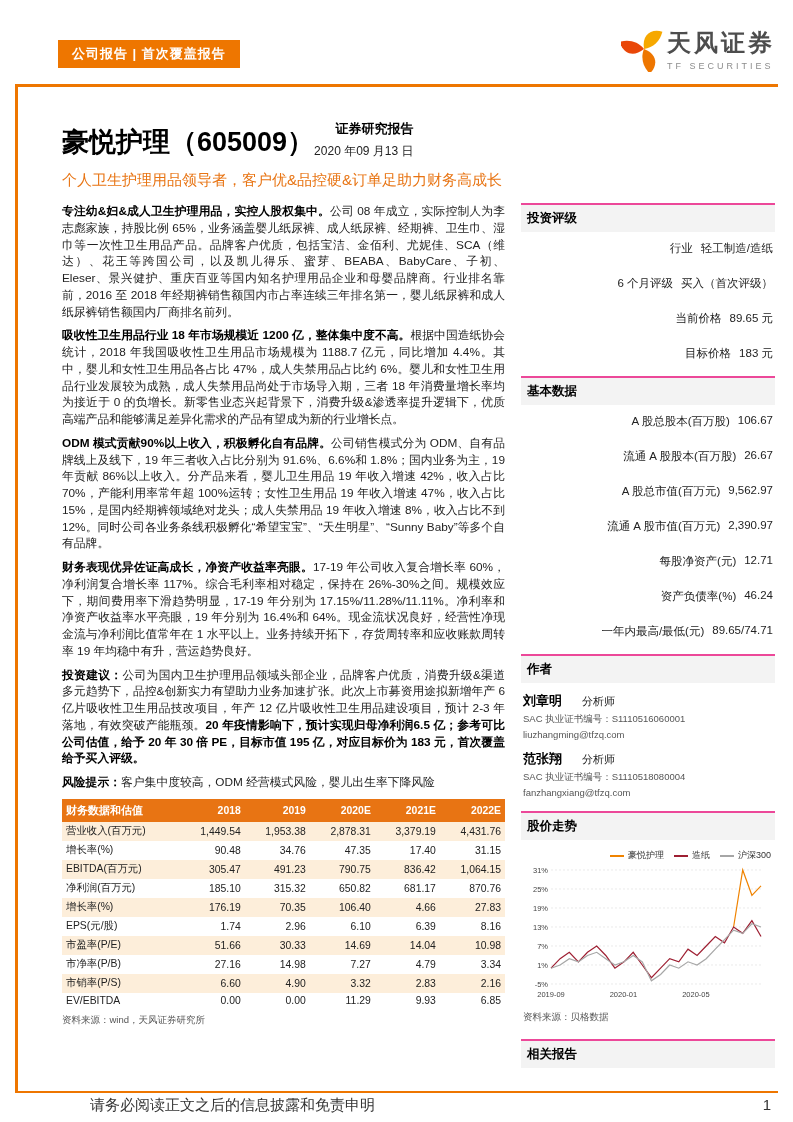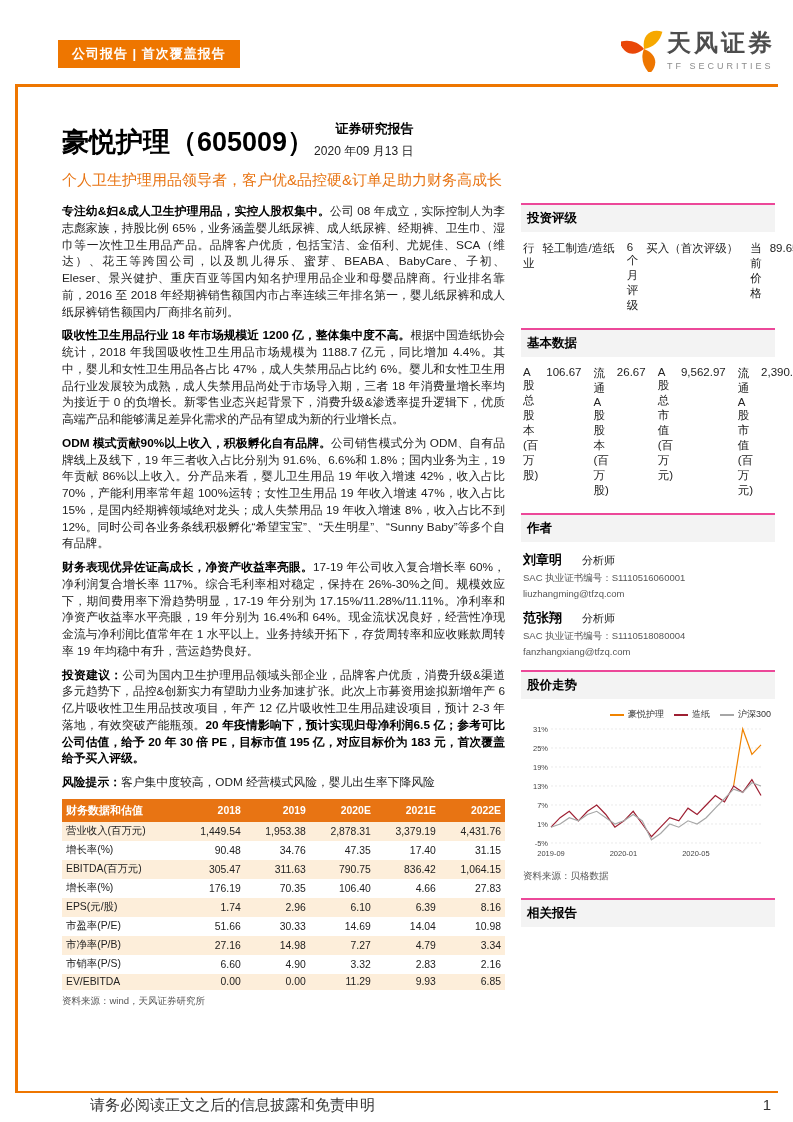--- a/index.html
+++ b/index.html
@@ -38,21 +38,21 @@
   .fin-table th { background:#e87413; color:#fff; font-weight:bold; padding:4px 4px; text-align:right; white-space:nowrap; }
   .fin-table th.lbl { text-align:left; font-size:11px; }
   .fin-table td { padding:2.5px 4px; text-align:right; white-space:nowrap; color:#222; }
   .fin-table td.lbl { text-align:left; }
   .fin-table tbody tr:nth-child(odd) td { background:#fdeeda; }
   .tbl-src { font-size:9.5px; color:#555; margin-top:5px; }
 
   
   .sidebar { width:254px; flex:none; font-size:11.5px; color:#222; }
   .sb-head { border-top:2px solid #ec4899; background:#f3f3f3; font-weight:bold; font-size:12.5px; padding:5px 6px; margin-bottom:9px; color:#000; }
-  .kv { display:flex; flex-direction:row; gap:12px; margin-bottom:15px; padding:0 2px; }
+  .kv { display:flex; flex-direction:column; gap:20px; margin-bottom:15px; padding:0 2px;align-items:flex-end; }
   .kv-row { display:flex; justify-content:space-between; gap:8px; }
   .kv-row .v { text-align:right; white-space:nowrap; }
   .authors { margin-bottom:13px; padding:0 2px; }
   .author { margin-bottom:10px; }
   .author-line { display:flex; gap:20px; align-items:baseline; }
   .author-name { font-weight:bold; font-size:13px; color:#000; }
   .author-role { font-size:11px; }
   .author-cert, .author-email { font-size:9.5px; color:#555; margin-top:3px; }
   .legend { display:flex; flex-wrap:wrap; justify-content:flex-end; gap:3px 10px; font-size:9px; color:#333; margin:0 4px 2px 0; }
   .legend-item { display:flex; align-items:center; gap:4px; }
@@ -132,24 +132,32 @@
               <td class="lbl">增长率(%)</td>
               <td>90.48</td>
               <td>34.76</td>
               <td>47.35</td>
               <td>17.40</td>
               <td>31.15</td>
             </tr>
             <tr>
               <td class="lbl">EBITDA(百万元)</td>
               <td>305.47</td>
-              <td>311.63</td>
+              <td>491.23</td>
               <td>790.75</td>
               <td>836.42</td>
               <td>1,064.15</td>
+            </tr>
+            <tr>
+              <td class="lbl">净利润(百万元)</td>
+              <td>185.10</td>
+              <td>315.32</td>
+              <td>650.82</td>
+              <td>681.17</td>
+              <td>870.76</td>
             </tr>
             <tr>
               <td class="lbl">增长率(%)</td>
               <td>176.19</td>
               <td>70.35</td>
               <td>106.40</td>
               <td>4.66</td>
               <td>27.83</td>
             </tr>
             <tr>

